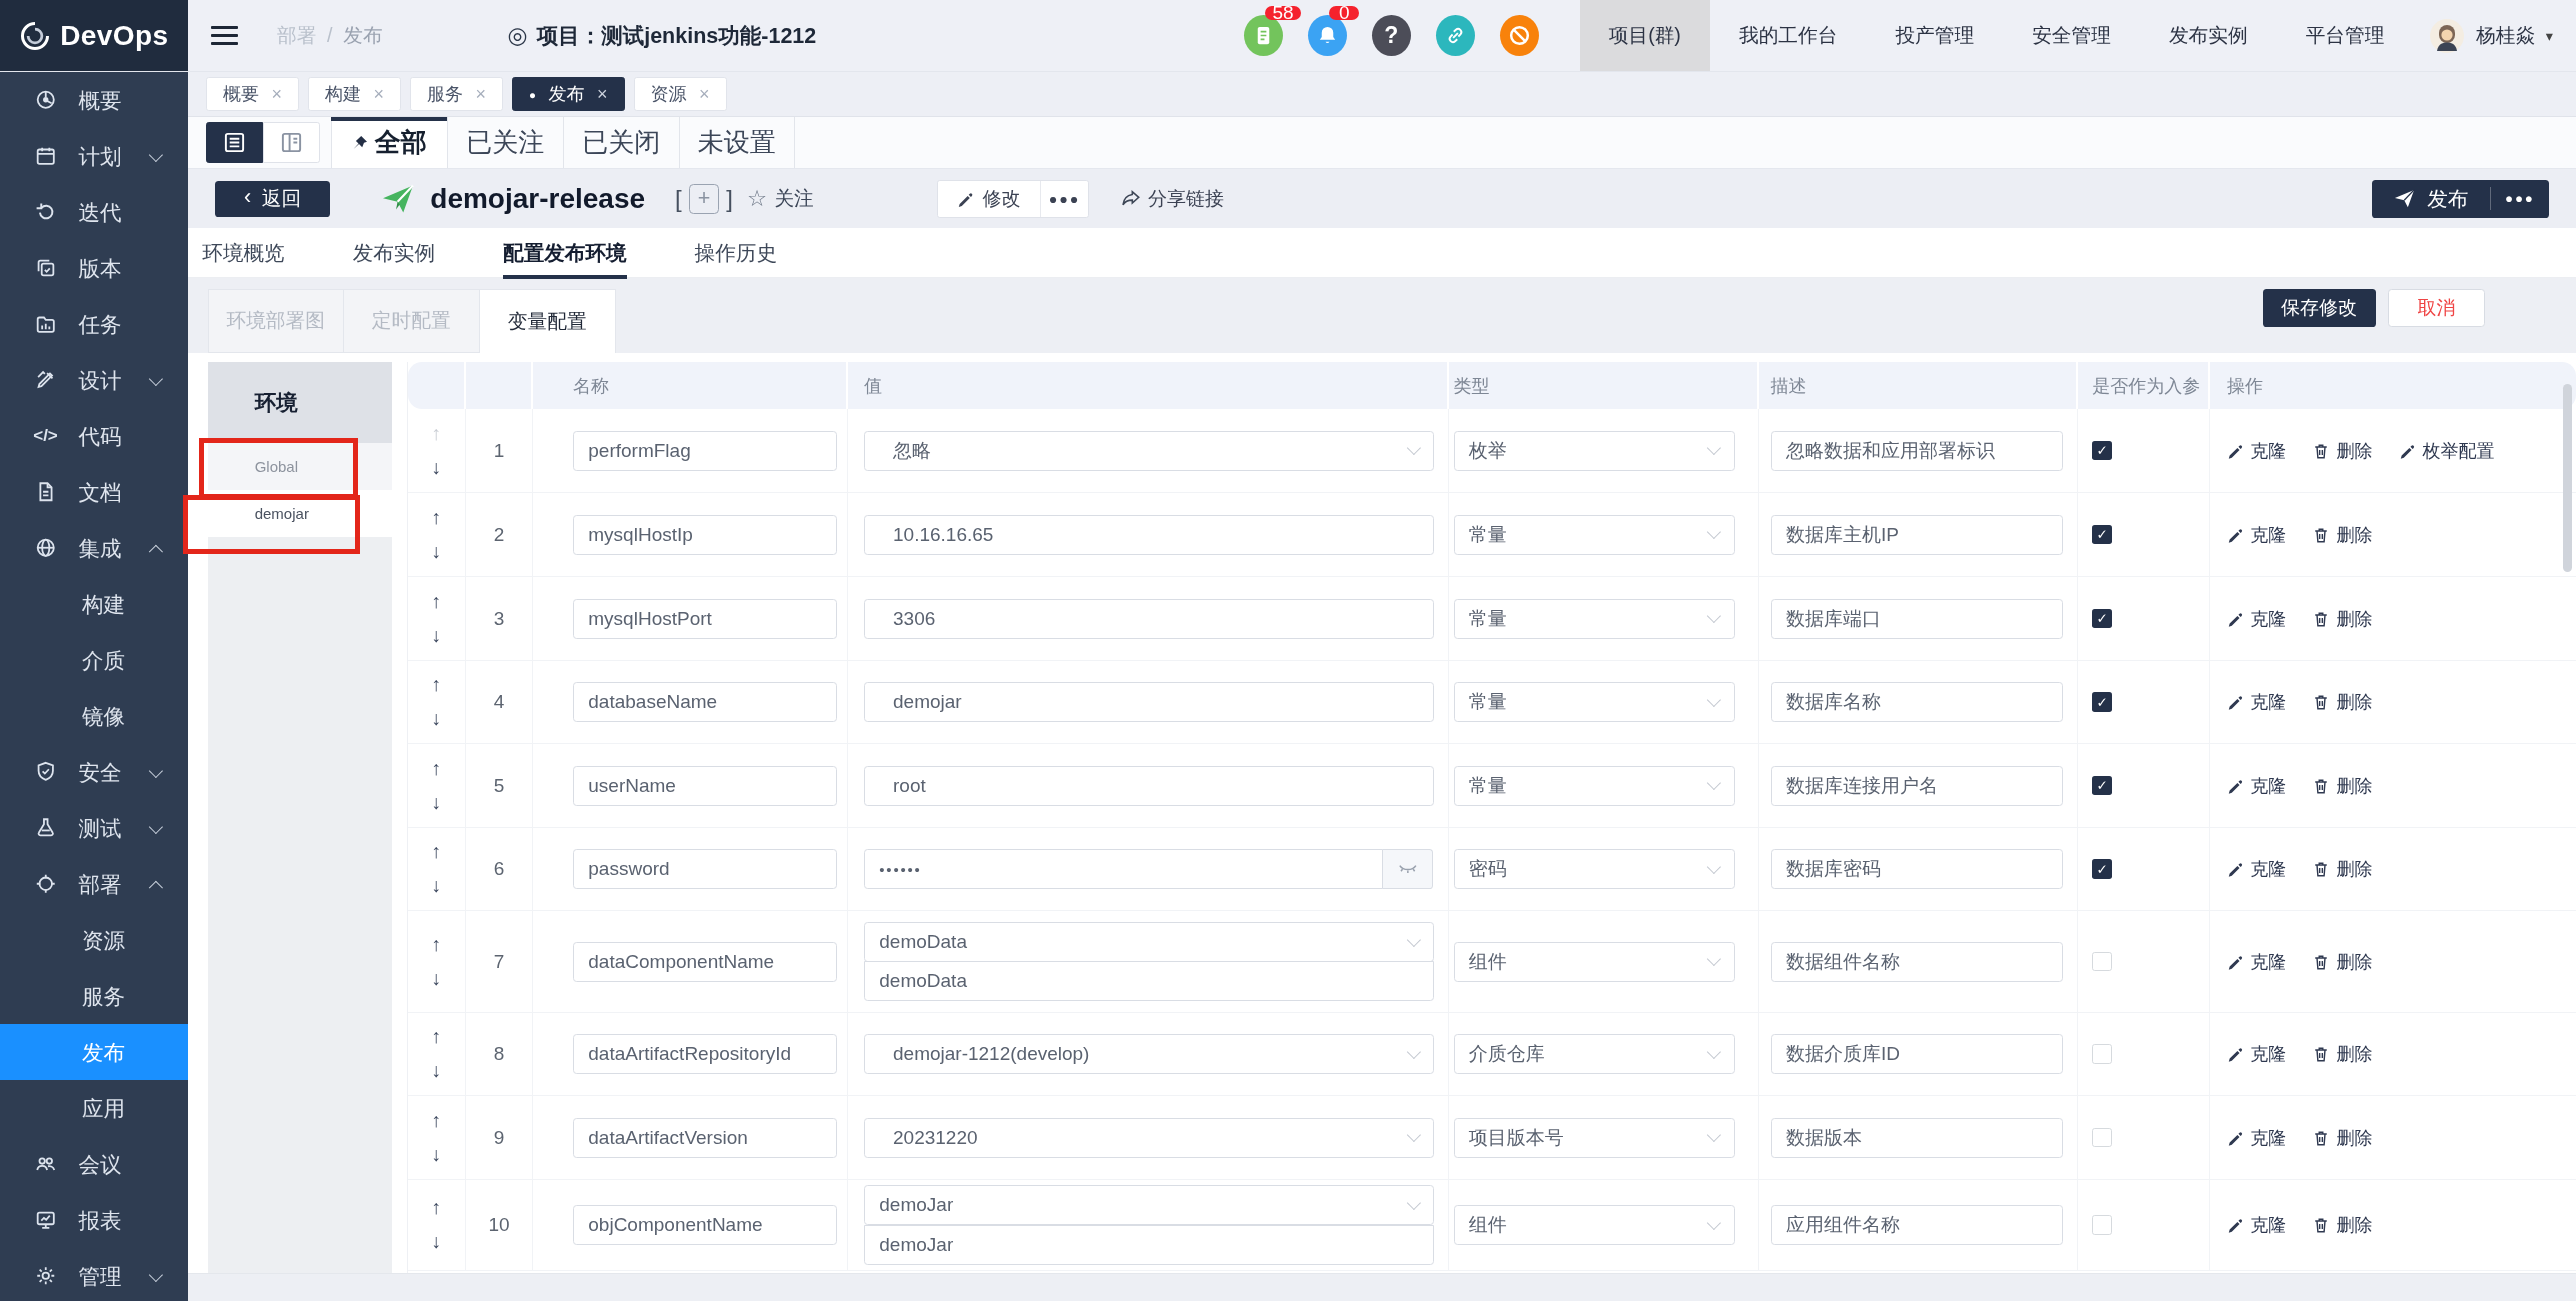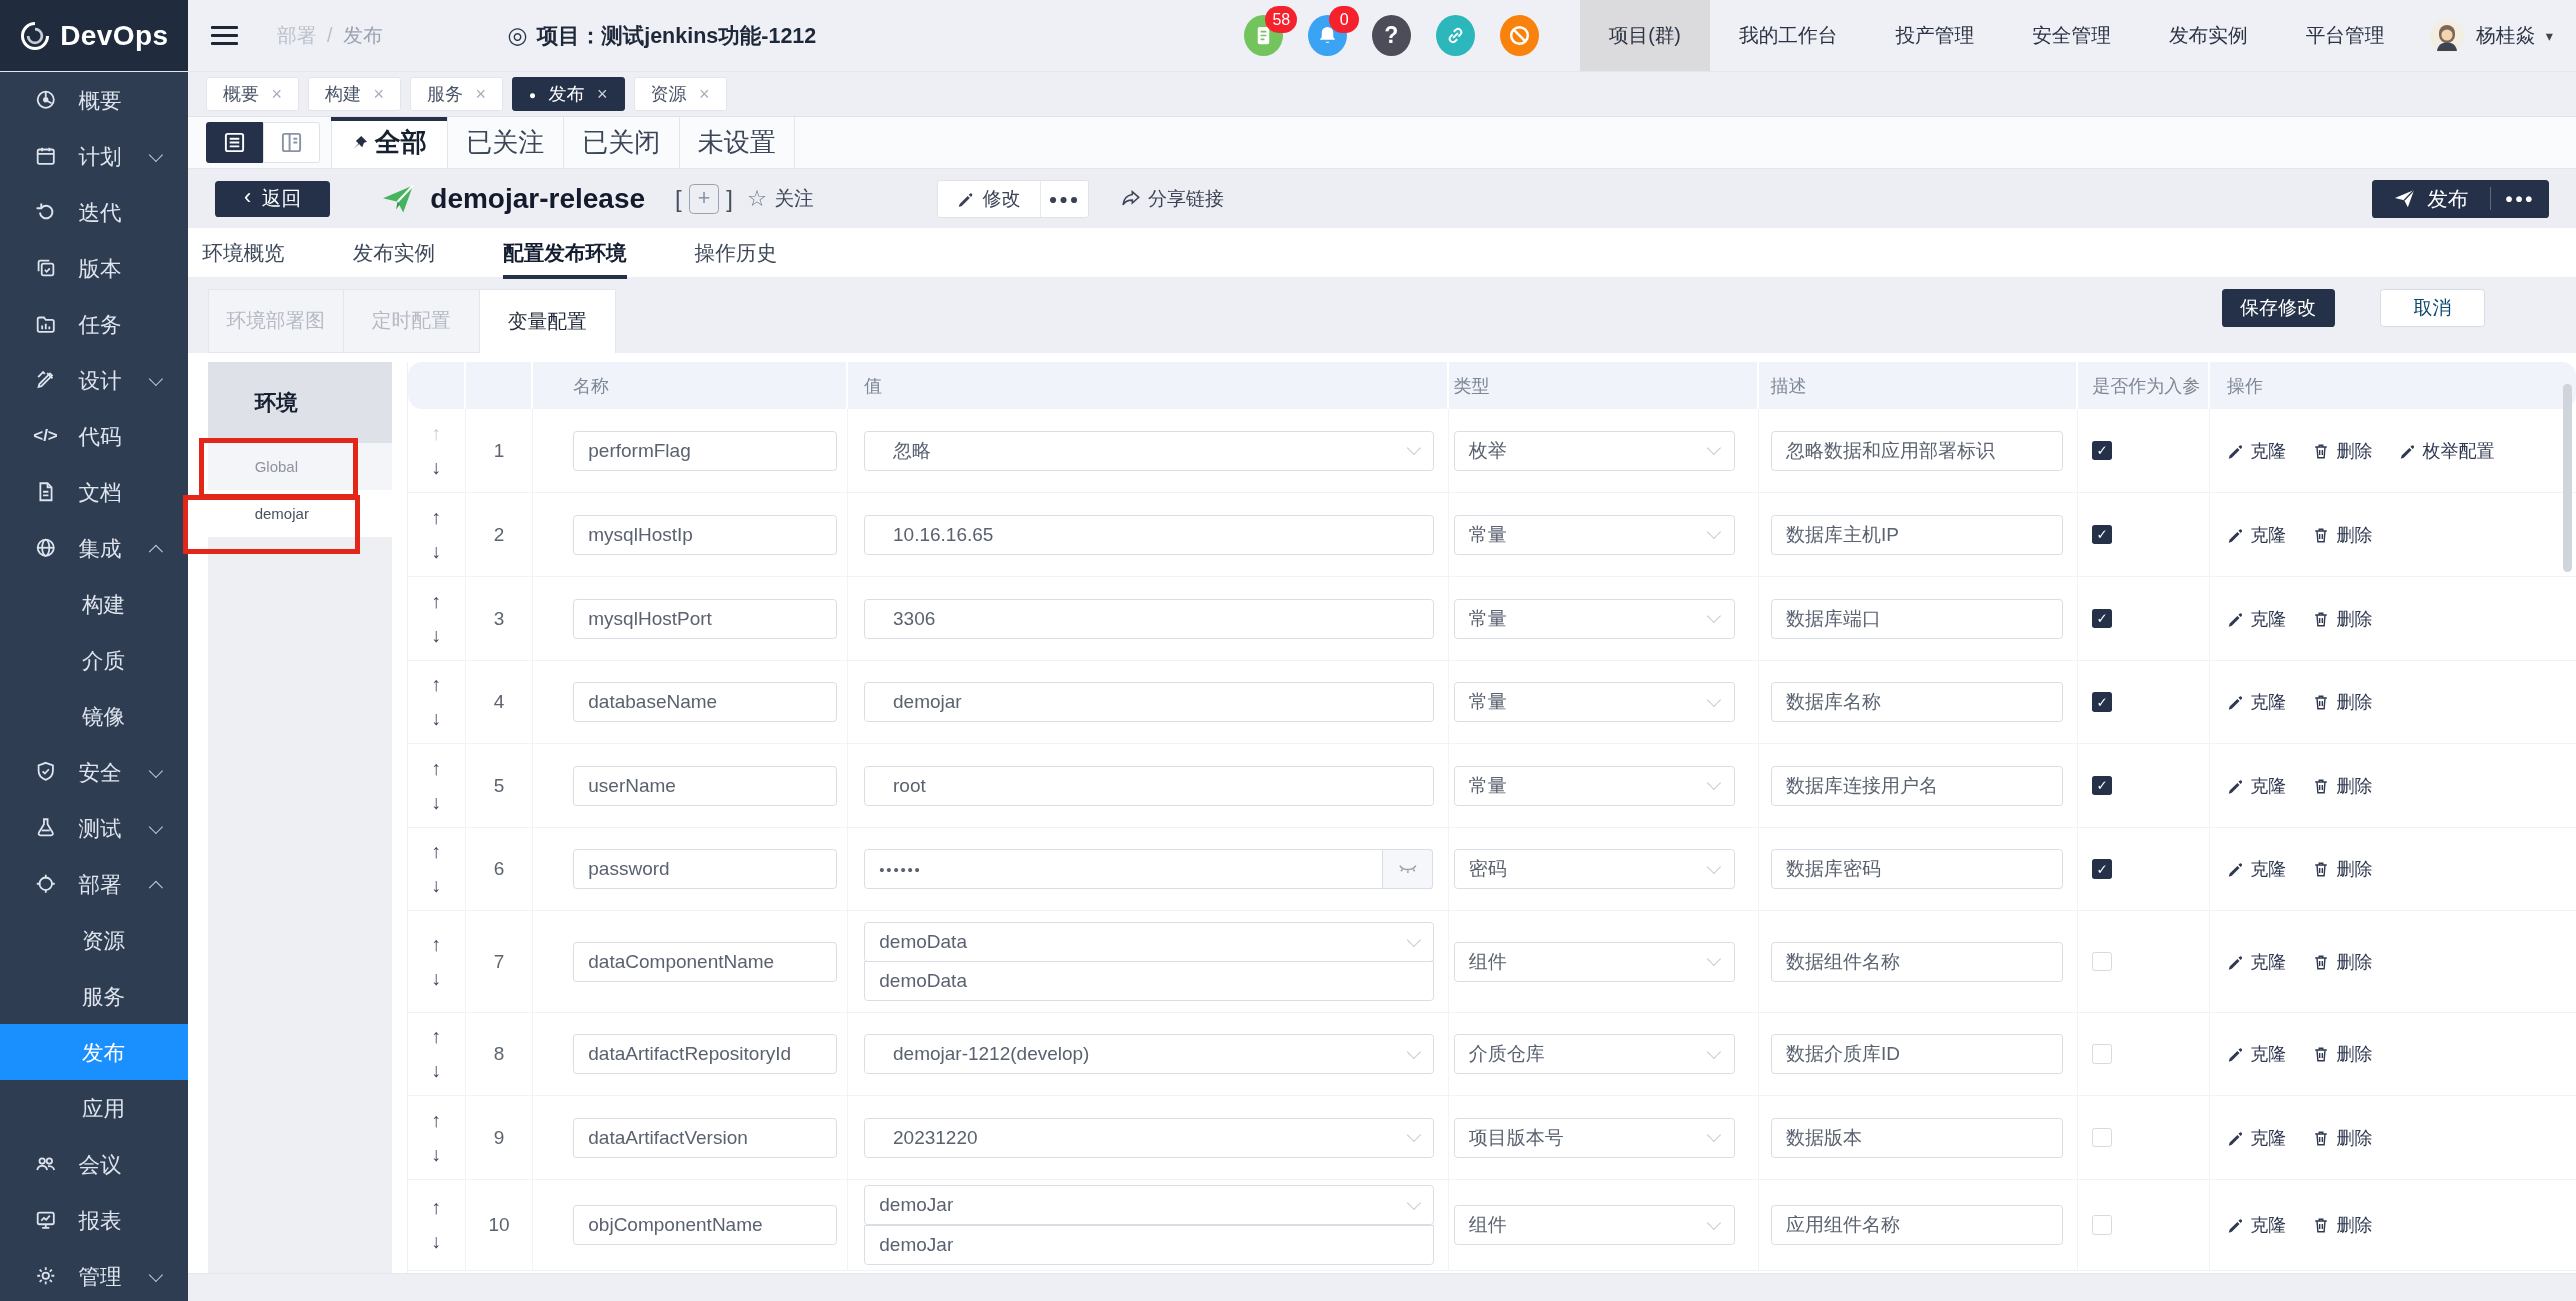--- a/index.html
+++ b/index.html
@@ -15,21 +15,21 @@
   .hamburger i { height:3.6px; background:#1d2736; border-radius:0.9px; }
   .crumb { margin-left:39px; font-size:19.7px; color:#b9c0cb; display:flex; gap:10.7px; align-items:center; }
   .crumb .cur { color:#9aa2b0; }
   .project { margin-left:125px; font-size:21.5px; font-weight:600; color:#1e2838; display:flex; align-items:center; gap:9px; }
   .project .scope { font-size:23px; font-weight:400; color:#2b3648; }
   .spacer { flex:1; }
   .iconbar { display:flex; gap:25px; align-items:center; margin-right:41px; }
   .cicon { position:relative; width:39px; height:41px; border-radius:50%; display:flex; align-items:center; justify-content:center; cursor:pointer; }
   .cicon.green{ background:#73c45c; } .cicon.blue{ background:#3ba3f3; } .cicon.gray{ background:#4c4d58; } .cicon.teal{ background:#2cb7bd; } .cicon.orange{ background:#f8820b; }
   .cicon .q { color:#fff; font-size:23px; font-weight:bold; }
-  .badge { position:absolute; top:-9px; left:21.5px; min-width:30px; height:27px; padding:0 7.2px; background:#f5222d; color:#fff; border-radius:13.4px; font-size:16px; display:flex; align-items:center; justify-content:center; }
+  .badge { position:absolute; top:-9px; left:21.5px; min-width:30px; height:14px; padding:0 7.2px; background:#f5222d; color:#fff; border-radius:13.4px; font-size:19px; display:flex; align-items:center; justify-content:center; }
   .topnav { display:flex; height:100%; align-items:stretch; }
   .nav-item { display:flex; align-items:center; padding:0 29px; font-size:19.7px; color:#2c3344; cursor:pointer; }
   .nav-item.active { background:#dbdbdd; }
   .userbox { display:flex; align-items:center; gap:10.7px; padding:0 23px 0 16px; cursor:pointer; }
   .userbox .name { font-size:19.7px; color:#2c3344; }
   .userbox .caret { font-size:14.3px; color:#444; }
 
   
   .bodyrow { flex:1; display:flex; min-height:0; }
   .sidebar { width:188px; background:#2f3d52; display:flex; flex-direction:column; flex:0 0 auto; }
@@ -91,21 +91,21 @@
   .mtab.active::after { content:''; position:absolute; left:0; right:0; bottom:-1.8px; height:3.6px; background:#243149; }
 
   
   .sub-band { height:75px; background:#edeff4; display:flex; padding:10.7px 27px 0 19.7px; flex:0 0 auto; }
   .stab { width:136px; height:64px; display:flex; align-items:center; justify-content:center; font-size:19.7px; background:#f3f4f7; border:0.9px solid #e3e6ec; color:#b4bac4; cursor:pointer; }
   .stab + .stab { border-left:none; }
   .stab.active { background:#fff; border-bottom:none; color:#1f2736; }
   .sb-actions { margin-left:auto; display:flex; gap:12.5px; margin-right:64px; }
   .btn { height:38px; border-radius:3.6px; font-size:19px; display:flex; align-items:center; justify-content:center; cursor:pointer; }
   .btn.save { width:113px; background:#243149; color:#fff; }
-  .btn.cancel { width:105px; background:#fff; border:0.9px solid #d8dce3; color:#0c4a6e;margin-left:33px; }
+  .btn.cancel { width:97px; background:#fff; border:0.9px solid #d8dce3; color:#ef4444; }
 
   
   .panel { flex:1; background:#fff; position:relative; min-height:0; }
   .env { position:absolute; left:19.7px; top:9px; bottom:0; width:184px; background:#edeff2; }
   .env-head { height:81px; background:#dee1e7; display:flex; align-items:center; padding-left:47px; font-size:21.5px; font-weight:bold; color:#172032; }
   .env-item { height:47px; display:flex; align-items:center; padding-left:47px; font-size:15px; cursor:pointer; }
   .env-item.g0 { background:#f4f5f8; color:#8d939e; }
   .env-item.g1 { background:#ffffff; color:#4a5260; }
   .anno { position:absolute; border:5.4px solid #e3261a; z-index:6; pointer-events:none; }
   .anno.a-global { left:10.7px; top:85px; width:159px; height:61px; }

